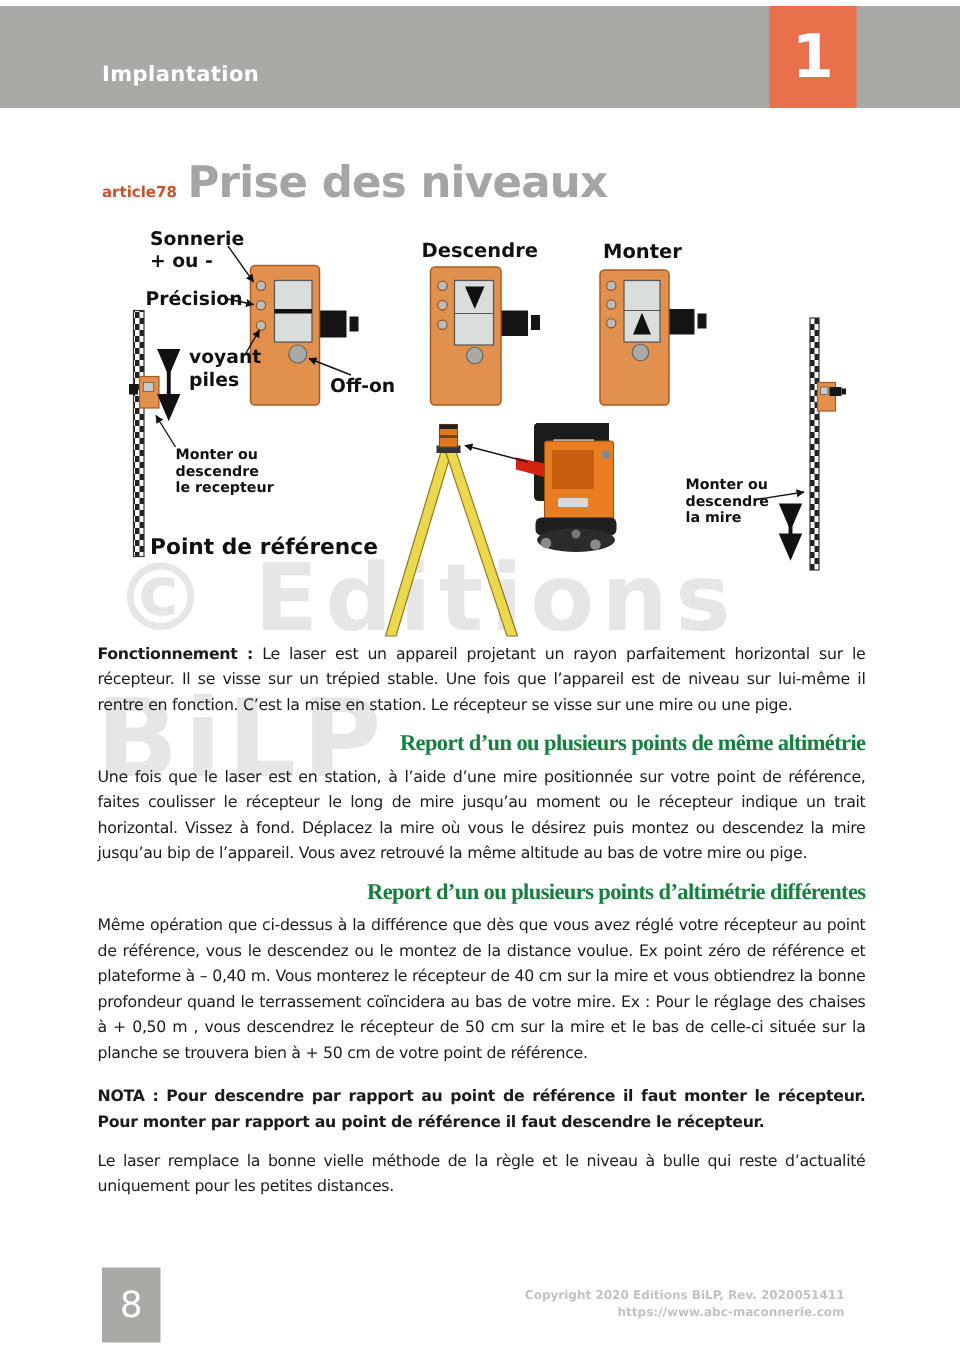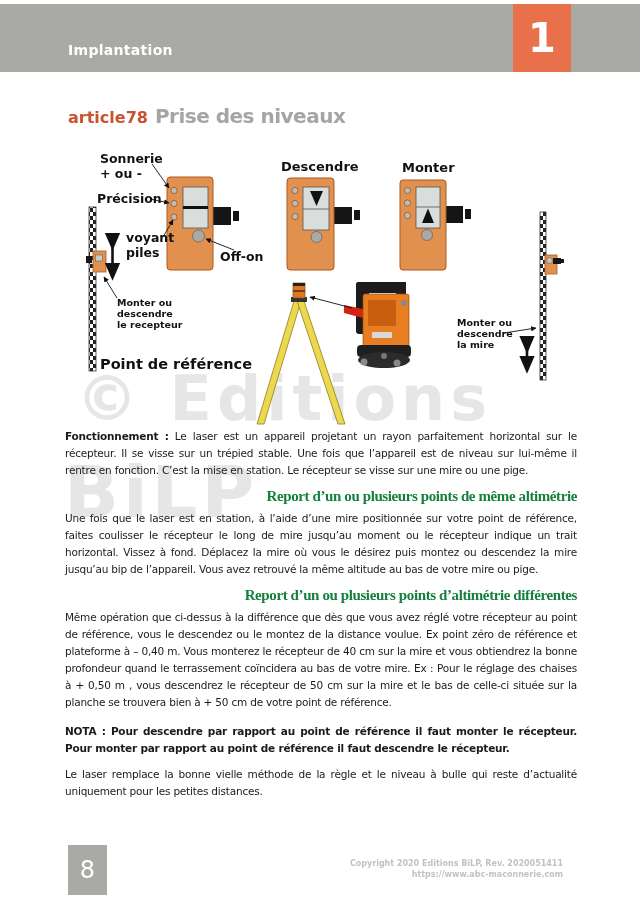--- a/index.html
+++ b/index.html
@@ -9,22 +9,22 @@
     overflow:hidden; font-family:"DejaVu Sans", sans-serif;
   }
   
   .header-bar { position:absolute; left:0; top:4px; width:640px; height:68px; background:#a9a9a5;padding-left:32px; }
   .header-title { position:absolute; left:68px; top:38px; color:#ffffff; font-size:14px; font-weight:bold; letter-spacing:0.3px; }
   .chapter-box { position:absolute; left:513px; top:0; width:58px; height:68px; background:#e8704a;
                  display:flex; align-items:center; justify-content:center; }
   .chapter-num { color:#ffffff; font-size:40px; font-weight:bold; }
   
   .title-row { position:absolute; left:68px; top:104px; display:flex; align-items:baseline; }
-  .article-ref { color:#c8532f; font-size:16px; font-weight:bold; }
-  .article-title { color:#a5a5a3; font-size:20px; font-weight:bold; margin-left:7px; letter-spacing:-0.5px;text-align:center; }
+  .article-ref { color:#c8532f; font-size:10px; font-weight:bold; }
+  .article-title { color:#a5a5a3; font-size:29px; font-weight:bold; margin-left:7px; letter-spacing:-0.5px;text-align:center; }
   
   .watermark { position:absolute; color:#e6e6e6; font-weight:bold; z-index:1; white-space:nowrap; }
   .wm1 { left:76px; top:362px; font-size:62px; letter-spacing:5px; }
   .wm2 { left:64px; top:450px; font-size:72px; letter-spacing:4px; }
   
   .diagram { position:absolute; left:0; top:0; width:640px; height:440px; z-index:2; }
   .diagram text { font-family:"DejaVu Sans", sans-serif; font-weight:bold; fill:#111111; }
   
   .body-text { position:absolute; left:65px; top:428px; width:512px; z-index:3;
                font-size:10.5px; line-height:17px; color:#1b1b1b; text-align:justify; letter-spacing:-0.2px; }

